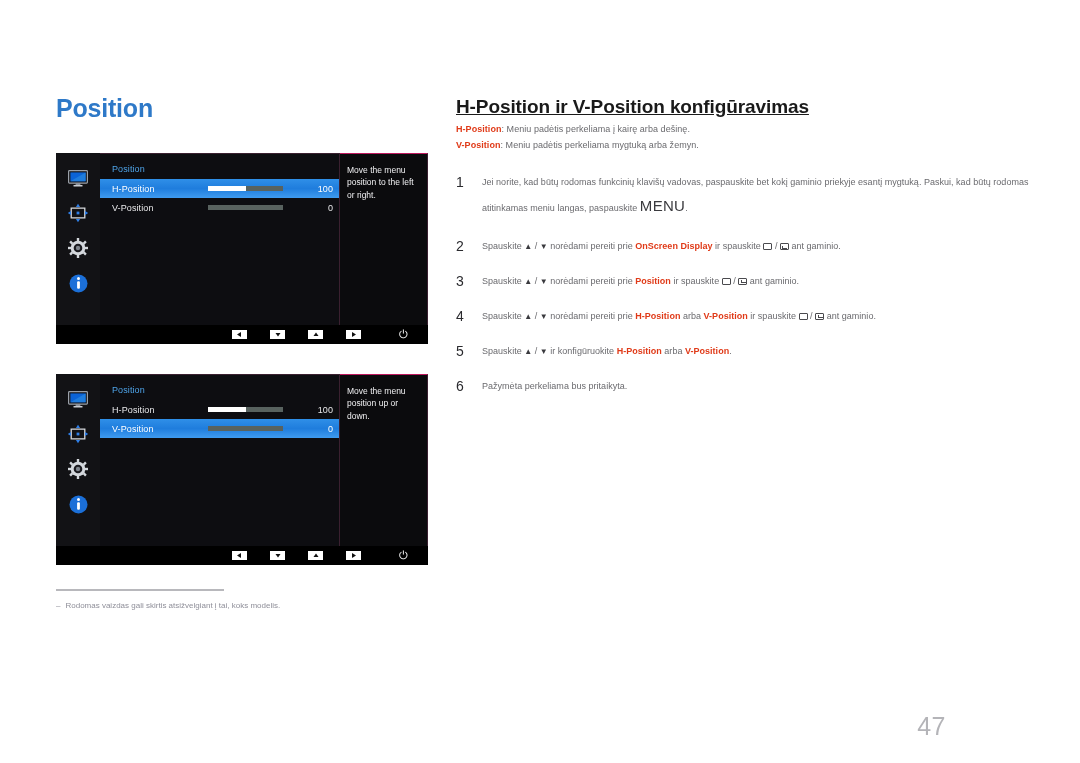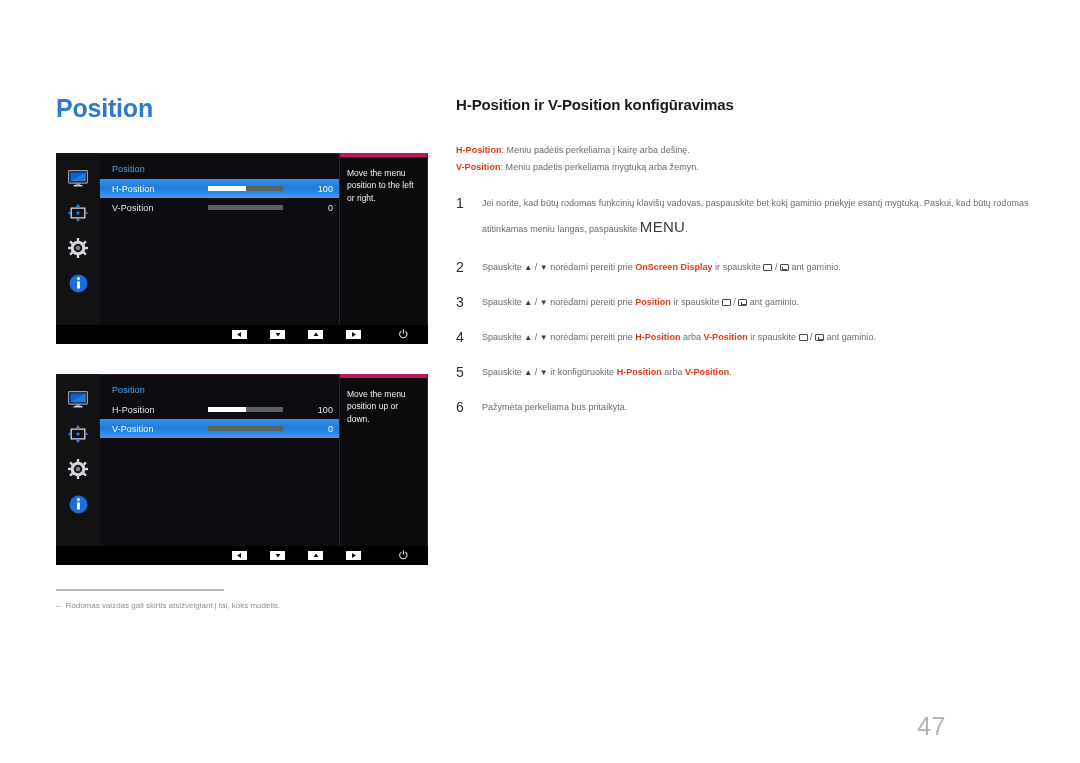--- a/index.html
+++ b/index.html
@@ -130,21 +130,21 @@
     min-width: 22px;
     letter-spacing: 0.1px;
   }
   .osd-row.selected .osd-row-value { color: #ffffff; }
 
   
   .osd-help {
     flex: 0 0 88px;
     width: 88px;
     background: #0b0b0d;
-    border-top: 4px solid #be185d;
+    border-top: 1px solid #be185d;
     border-right: 1px solid #3a2030;
     padding: 10px 6px 0 7px;
     color: #f0f0f2;
     font-size: 8.5px;
     line-height: 1.45;
   }
 
   
   .osd-bar {
     position: relative;
@@ -198,28 +198,29 @@
 
   
   .right-col {
     position: absolute;
     left: 456px;
     top: 96px;
     width: 580px;
   }
 
   .section-title {
-    font-size: 15px;
+    font-size: 19px;
     font-weight: bold;
     color: #1a1a1a;
     letter-spacing: -0.1px;
     line-height: 1.2;
-  }
-
-  .intro { margin-top: 28px; }
+    text-decoration: underline;
+  }
+
+  .intro { margin-top: 2px; }
   .intro-line {
     font-size: 9px;
     color: #6a6a6e;
     line-height: 1.85;
     letter-spacing: 0.05px;
   }
   .kw { color: #e03a18; font-weight: bold; }
 
   .steps { margin-top: 19px; }
   .step {

